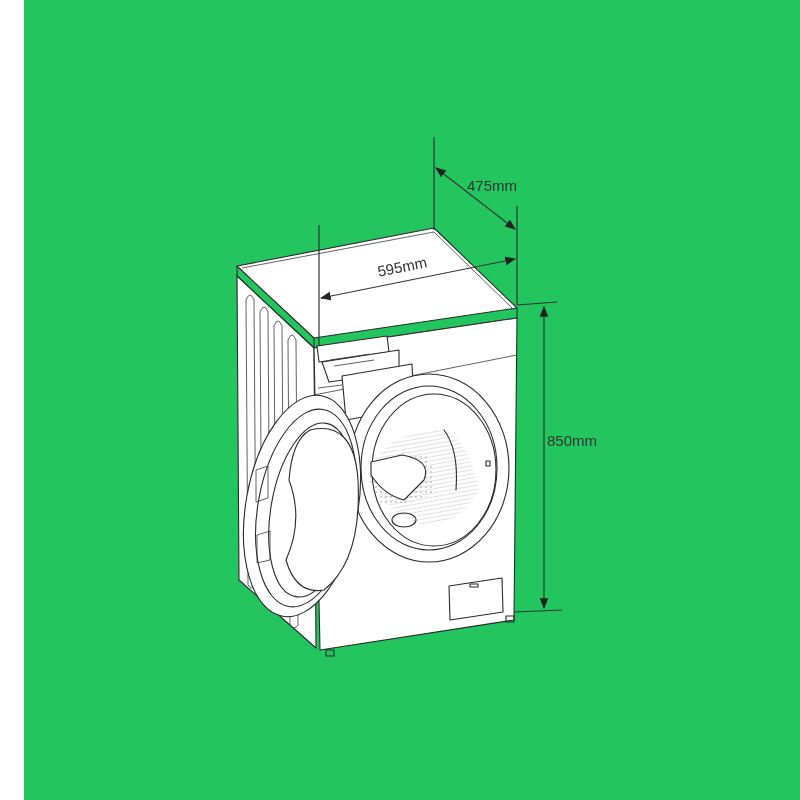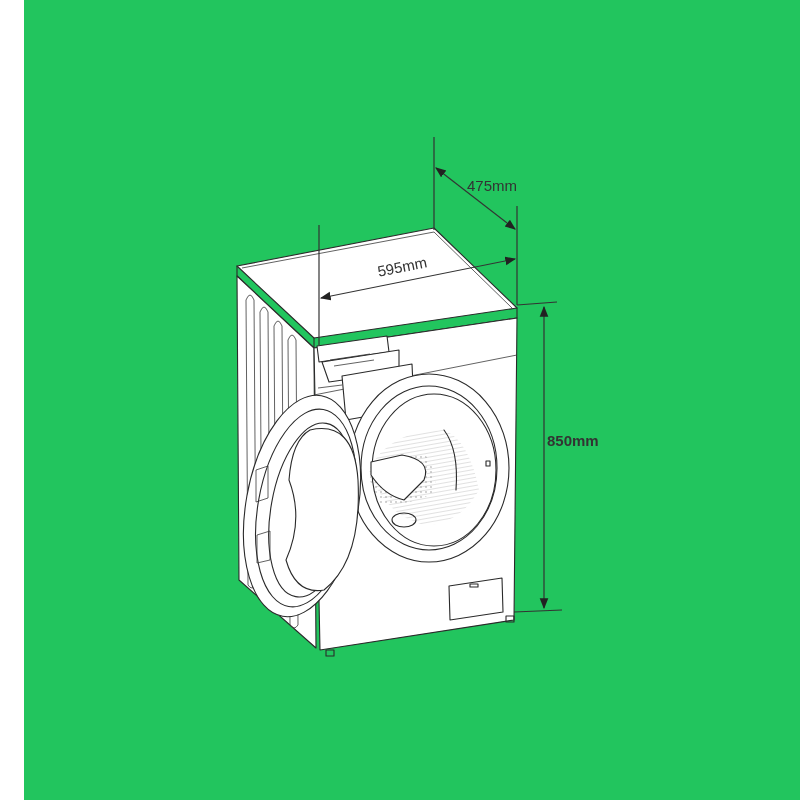--- a/index.html
+++ b/index.html
@@ -98,14 +98,14 @@
   </g>
   <g>
     <line class="dim" x1="493" y1="305" x2="533" y2="302"></line>
     <line class="dim" x1="490" y1="612" x2="538" y2="610"></line>
     <line class="dim" x1="520" y1="307" x2="520" y2="608" marker-start="url(#arr)" marker-end="url(#arr)"></line>
   </g>
 </svg>
 
 <div class="lbl" style="left:443px;top:177px;">475mm</div>
 <div class="lbl" style="left:352px;top:263px;transform:rotate(-11deg);transform-origin:left top;">595mm</div>
-<div class="lbl" style="left:523px;top:432px;font-weight:bold;">850mm</div>
+<div class="lbl" style="left:523px;top:432px;">850mm</div>
 </div>
 
 </body></html>

